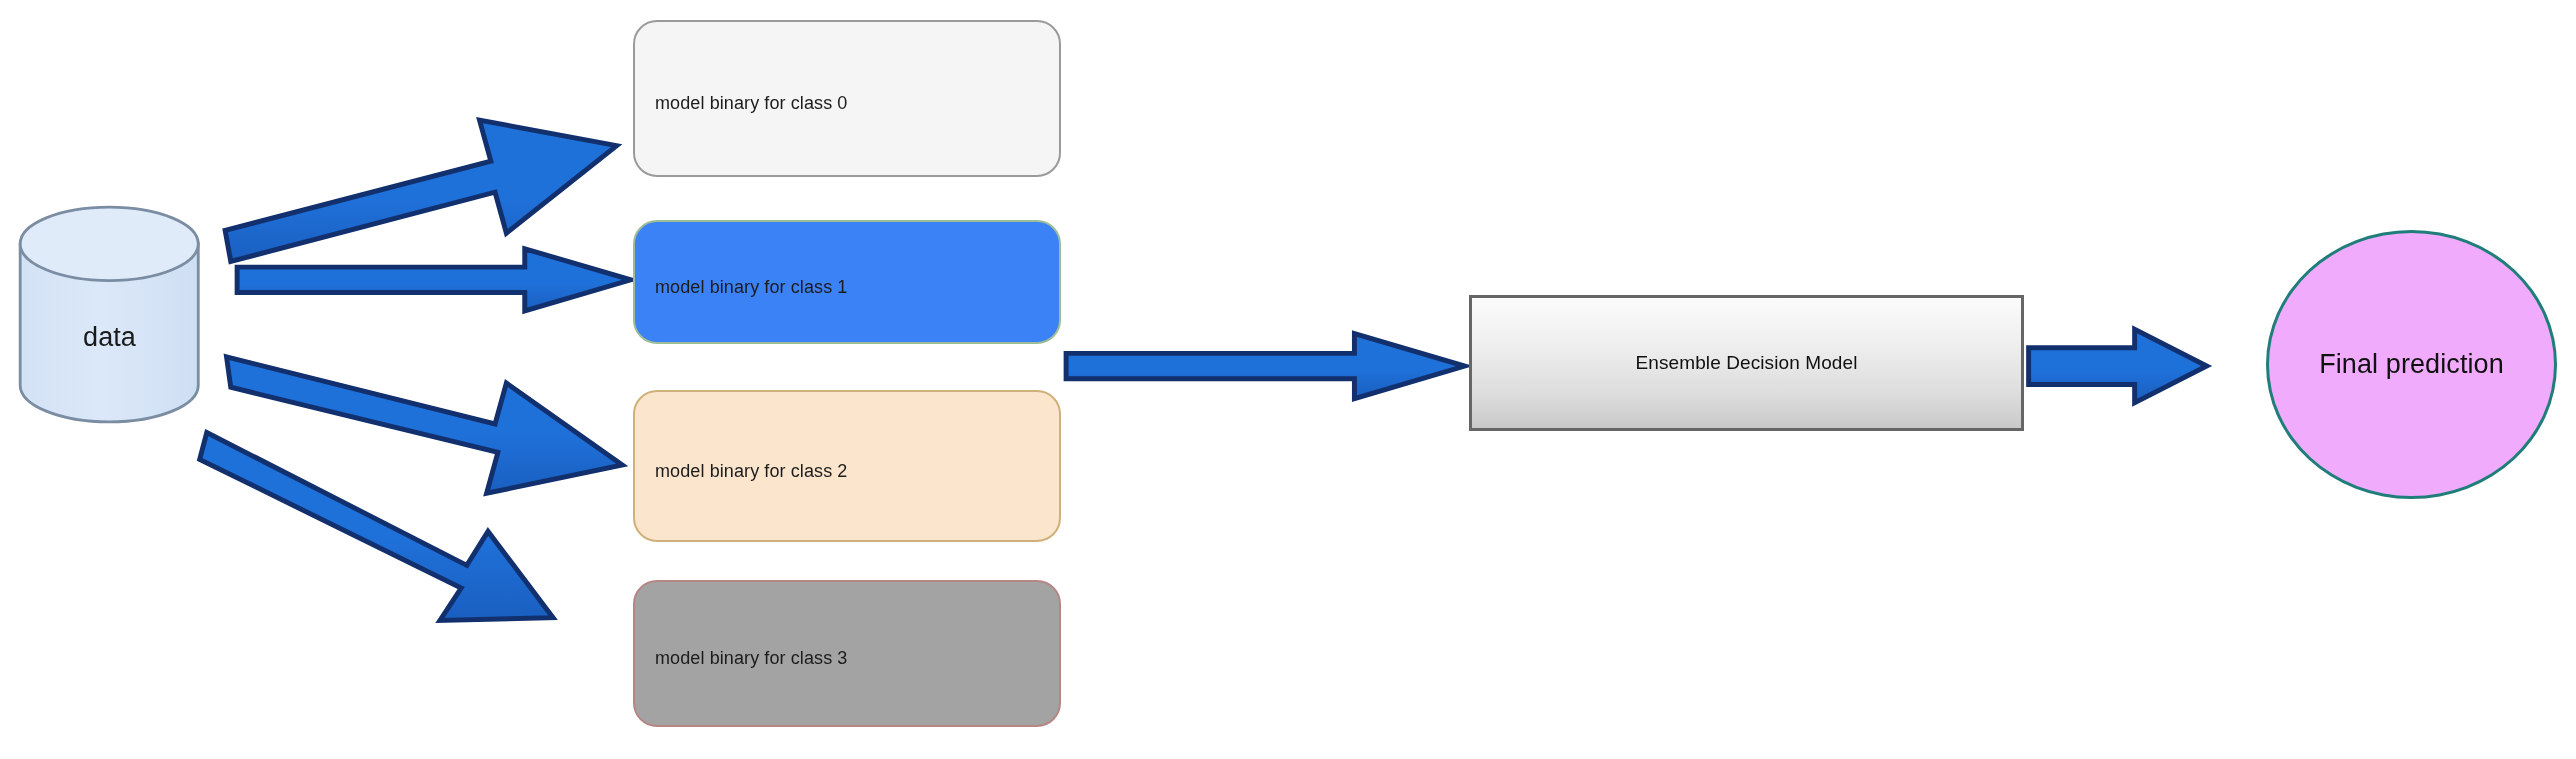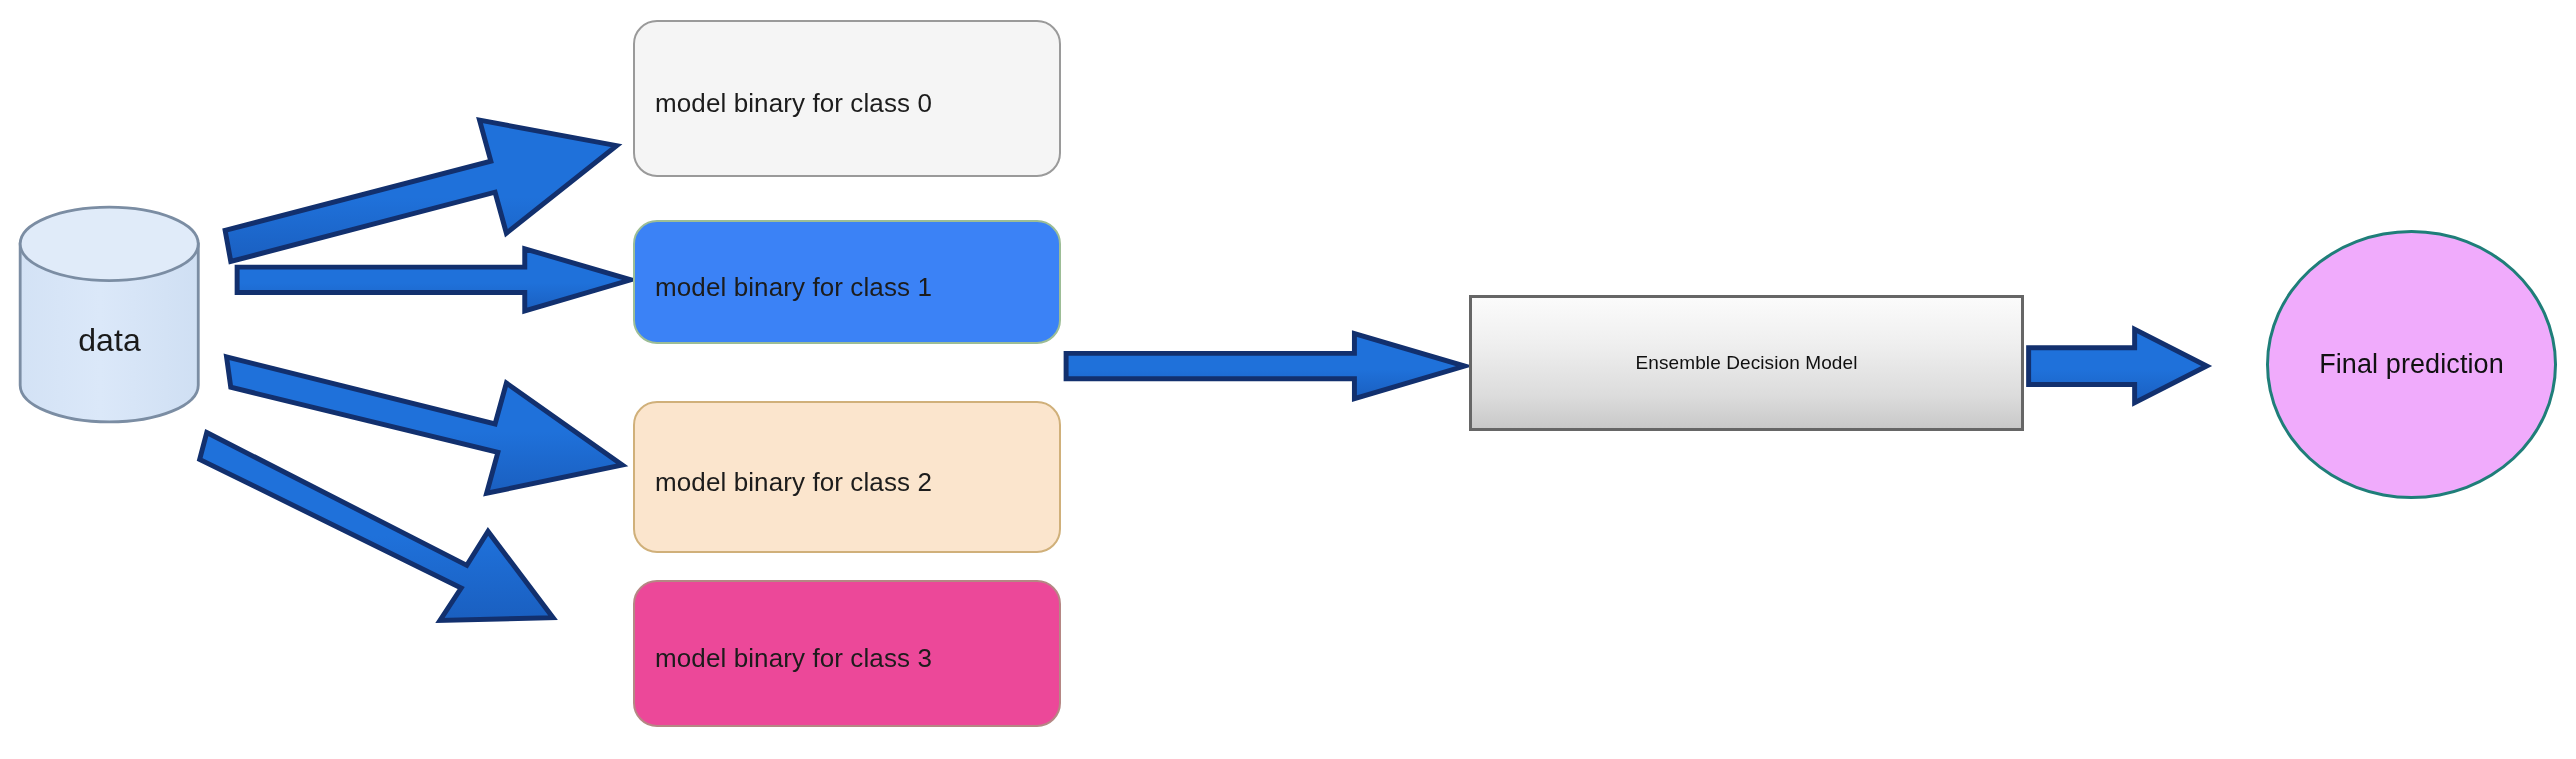--- a/index.html
+++ b/index.html
@@ -25,49 +25,49 @@
     height: 759px;
   }
 
   
   .cyl-label {
     position: absolute;
     left: 21px;
     top: 322px;
     width: 177px;
     text-align: center;
-    font-size: 32px;
+    font-size: 27px;
     color: #1a1a1a;
     letter-spacing: 0.1px;
   }
 
   
   .model-box {
     position: absolute;
     left: 633px;
     width: 428px;
     border-radius: 24px;
     box-sizing: border-box;
     display: flex;
     align-items: center;
     border-width: 2.1px;
     border-style: solid;
   }
   .model-box .mb-label {
-    font-size: 26px;
+    font-size: 18px;
     color: #1c1c1c;
     padding-left: 20px;
     letter-spacing: 0.1px;
     white-space: nowrap;
     margin-top: 10px;
   }
   .mb0 { top: 20px;  height: 157px; background: #f5f5f5; border-color: #9a9a9a; }
   .mb1 { top: 220px; height: 124px; background: #3b82f6; border-color: #9cbd96; }
-  .mb2 { top: 401px; height: 152px; background: #fbe5cd; border-color: #d0b07a; }
-  .mb3 { top: 580px; height: 147px; background: #ec4899; border-color: #b58784; text-align: right; }
+  .mb2 { top: 390px; height: 152px; background: #fbe5cd; border-color: #d0b07a; }
+  .mb3 { top: 580px; height: 147px; background: #a3a3a3; border-color: #b58784; text-align: right; }
 
   
   .ensemble-box {
     position: absolute;
     left: 1469px;
     top: 295px;
     width: 555px;
     height: 136px;
     box-sizing: border-box;
     border: 3.5px solid #666666;

